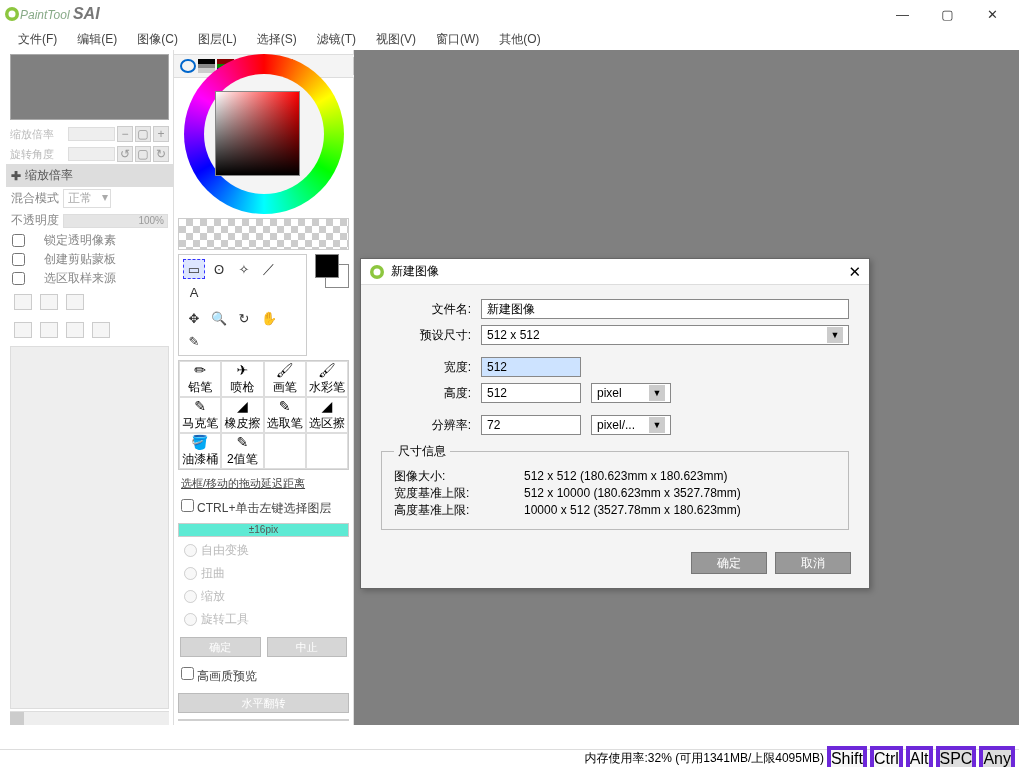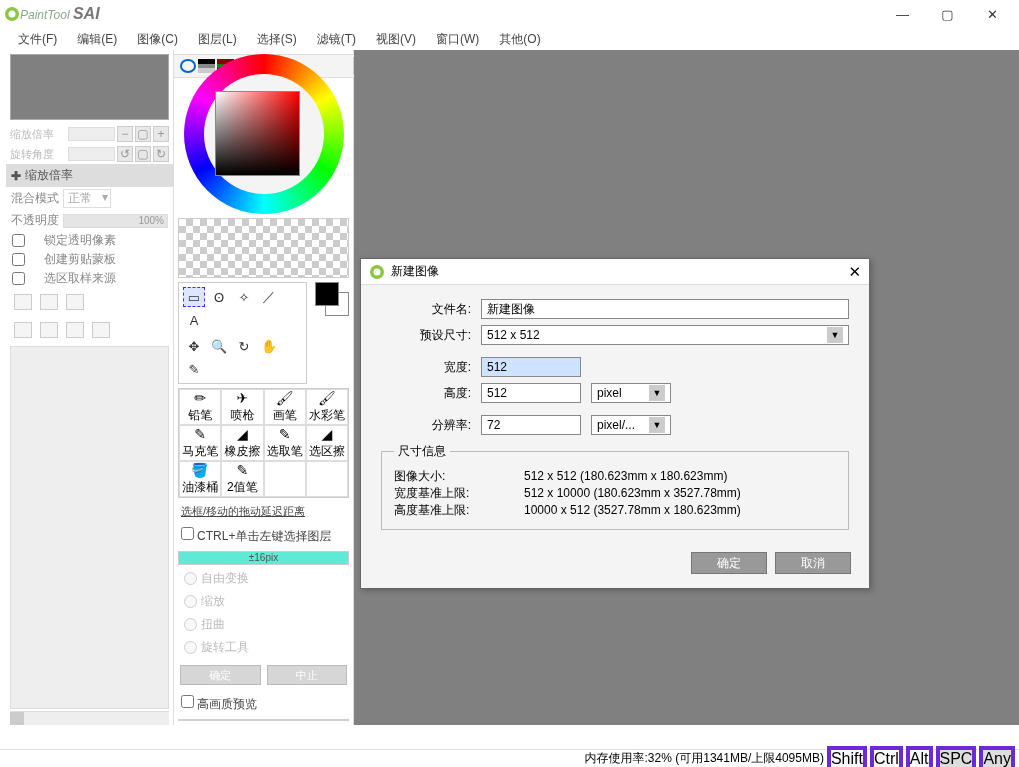--- a/index.html
+++ b/index.html
@@ -292,35 +292,36 @@
     </div>
     <div class="opt-row" style="text-decoration:underline;">选框/移动的拖动延迟距离</div>
     <div class="opt-row"><input type="checkbox" style=""> <span>CTRL+单击左键选择图层</span></div>
     <div class="gray-bar">±16pix</div>
     <div class="radio-row">
         <input type="radio" disabled="" style="">
         <span>自由变换</span>
       </div>
     <div class="radio-row">
         <input type="radio" disabled="" style="">
-        <span>缩放</span>
+        <span>扭曲</span>
       </div>
     <div class="radio-row">
         <input type="radio" disabled="" style="">
-        <span>扭曲</span>
+        <span>缩放</span>
       </div>
     <div class="radio-row">
         <input type="radio" disabled="" style="">
         <span>旋转工具</span>
       </div>
     <div style="display:flex; gap:6px; padding:4px 2px;">
       <div class="dbtn">确定</div>
       <div class="dbtn">中止</div>
     </div>
     <div class="opt-row"><input type="checkbox" style=""> <span>高画质预览</span></div>
+    <div class="dbtn" style="margin:2px 0;">水平翻转</div>
     <div class="dbtn" style="margin:0 0; opacity:.7"></div>
   </div>
 
   <div class="canvas-area"></div>
 </div>
 
 <div class="dialog">
   <div class="dlg-title">
     <svg class="logo-svg" viewBox="0 0 16 16">
         <circle cx="8" cy="8" r="7" fill="#8dc63f"></circle>

